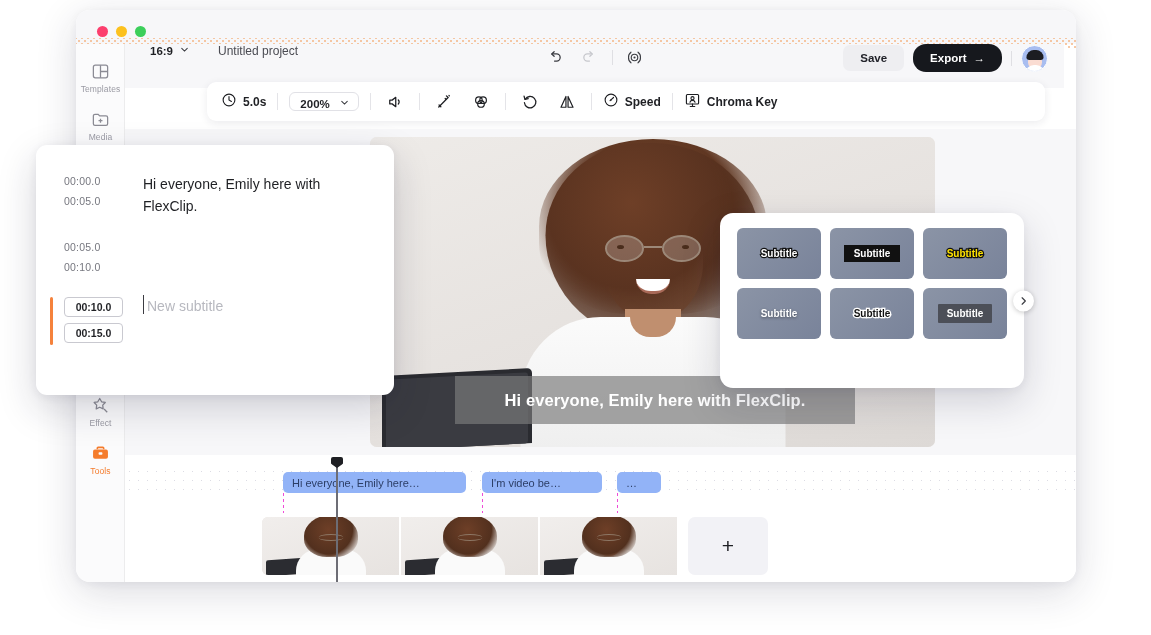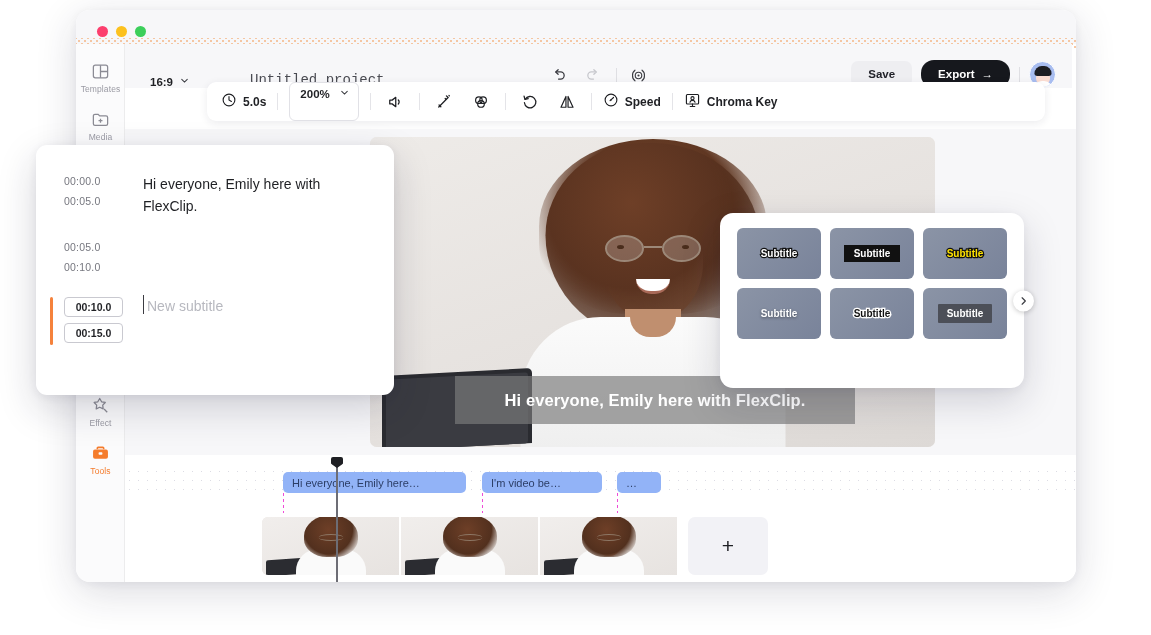--- a/index.html
+++ b/index.html
@@ -54,30 +54,30 @@
     width:49px; height:48px;
     display:flex; flex-direction:column; align-items:center; justify-content:center;
     gap:3px; cursor:pointer;
   }
   .rail-item svg { display:block; }
   .rail-label { font-size:8.5px; color:#9a9aa3; letter-spacing:.1px; }
   .rail-item.active .rail-label { color:#f57c2c; }
 
   
   #topbar {
-    position:absolute; left:49px; top:34px; right:4px; height:44px;
+    position:absolute; left:49px; top:34px; right:12px; height:44px;
     background:#f7f7f9;
-    display:flex; align-items:flex-end;gap:32px;
+    display:flex; align-items:flex-start;
   }
   #ratio-select {
     margin-left:25px; display:flex; align-items:center; gap:6px; cursor:pointer;
     font-size:11.5px; font-weight:700; color:#1f2024;
   }
   #project-title {
-    margin-left:28px; font-size:14px; color:#4a4b52; cursor:text;font-family:Liberation Mono, monospace;
+    margin-left:28px; font-size:12px; color:#4a4b52; cursor:text;
   }
   #topbar-center { position:absolute; left:50%; transform:translateX(-50%); display:flex; align-items:center; gap:9px; }
   .icon-btn { width:26px;height:26px;display:flex;align-items:center;justify-content:center;border-radius:6px;cursor:pointer; }
   .vsep { width:1px; height:15px; background:#dfdfe3; }
   #topbar-right { position:absolute; right:16px; display:flex; align-items:center; gap:9px; }
   #save-btn {
     background:#eeeef1; color:#22232a; border:none; border-radius:7px;
     padding:7px 17px; font-size:11.5px; font-weight:700; cursor:pointer;
     font-family:"Liberation Sans",sans-serif;
   }
@@ -100,21 +100,21 @@
   #clip-toolbar {
     position:absolute; left:131px; top:72px; width:838px; height:39px;
     background:#ffffff; border-radius:9px;
     box-shadow: 0 2px 9px rgba(32,33,60,0.09);
     display:flex; align-items:center; padding:0 14px; gap:11px;
   }
   .tb-item { display:flex; align-items:center; gap:6px; font-size:12px; font-weight:700; color:#1f2024; cursor:pointer; }
   .tb-sep { width:1px;height:17px;background:#e4e4e8; }
   #zoom-select {
     display:flex; align-items:center; gap:9px;
-    border:1px solid #e1e1e6; border-radius:6px; padding:4px 8px 20px 10px;
+    border:1px solid #e1e1e6; border-radius:6px; padding:4px 8px 0 10px;
     font-size:11.5px; font-weight:700; color:#1f2024; cursor:pointer;
   }
 
   
   #stage {
     position:absolute; left:49px; top:119px; right:0; bottom:127px;
     background:#f7f7f9;
   }
   #video-frame {
     position:absolute; left:245px; top:8px; width:565px; height:310px;

